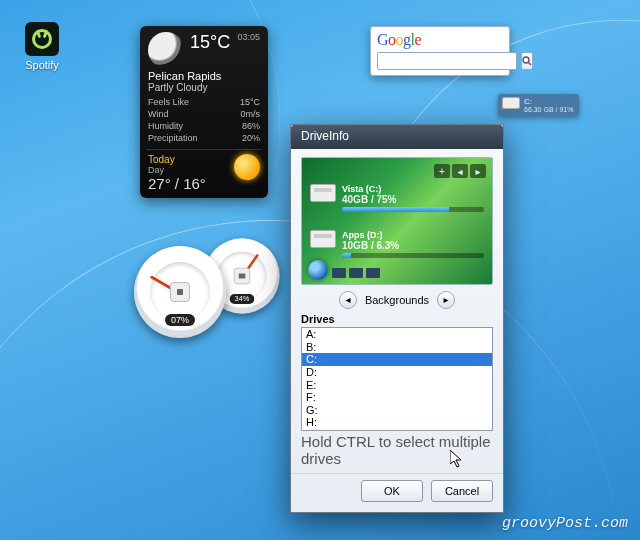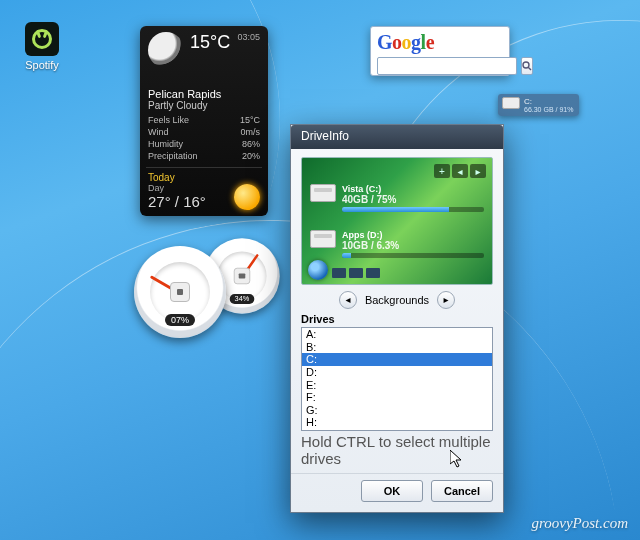--- a/index.html
+++ b/index.html
@@ -23,44 +23,44 @@
 .desktop-icon .ring::before,.desktop-icon .ring::after{content:"";position:absolute;background:#aee35a;width:3px;height:8px;top:-2px;border-radius:2px;}
 .desktop-icon .ring::before{left:2px;transform:rotate(-20deg);}
 .desktop-icon .ring::after{right:2px;transform:rotate(20deg);}
 
 
 .weather { position:absolute; top:26px; left:140px; width:128px; background:linear-gradient(#1a1a1a,#0a0a0a); color:#ddd; border-radius:6px; padding:6px 8px 6px; box-shadow:0 4px 14px rgba(0,0,0,.5); font-size:10px;}
 .weather .top { display:flex; gap:6px; }
 .weather .moon { width:36px; height:36px; background:radial-gradient(circle at 32% 32%, #eee 0 45%, #777 52% 60%, transparent 62%); border-radius:50%; }
 .weather .temp { font-size:18px; color:#fff; }
 .weather .time { position:absolute; top:6px; right:8px; font-size:9px; color:#aaa;}
-.weather .loc { color:#fff; font-size:11px; margin-top:20px;}
+.weather .loc { color:#fff; font-size:11px; margin-top:2px;}
 .weather .row { display:flex; justify-content:space-between; font-size:9px; color:#bbb; line-height:1.35;}
 .weather-divider{height:1px;background:#333;margin:4px -2px;}
-.weather .today{display:flex;align-items:flex-end;gap:6px;}
+.weather .today{display:flex;align-items:flex-start;gap:6px;}
 .today-label{color:#f0c430;font-size:10px;}
 .today-sun{width:26px;height:26px;border-radius:50%;background:radial-gradient(circle at 35% 35%,#ffe98a,#faa900 70%);box-shadow:0 0 6px #faa900;}
 .today-sub{font-size:9px;color:#aaa;}
 
 
 .gauges{position:absolute;top:230px;left:132px;width:156px;height:110px;}
 .gauge{position:absolute;width:92px;height:92px;border-radius:50%;background:radial-gradient(circle at 50% 45%,#fff 0 62%, #d8dde3 64% 70%, #b9c1ca 100%);box-shadow:0 4px 10px rgba(0,0,0,.45);}
 .gauge.g1{bottom:2px;left:2px;}
 .gauge.g2{top:0;right:0;transform:scale(.82);}
 .gauge::before{content:"";position:absolute;inset:16px;border-radius:50%;background:#fff;box-shadow:inset 0 2px 5px rgba(0,0,0,.2);}
 .needle{position:absolute;left:50%;top:50%;width:34px;height:3px;background:#e33a0f;transform-origin:0 50%;border-radius:2px;}
 .gauge.g1 .needle{transform:rotate(-150deg);}
 .gauge.g2 .needle{transform:rotate(-55deg);}
 .gauge .center{position:absolute;left:50%;top:50%;width:20px;height:20px;margin:-10px 0 0 -10px;background:#eee;border:1px solid #bbb;border-radius:4px;display:flex;align-items:center;justify-content:center;}
 .gauge .center svg{width:10px;height:10px;fill:#666;}
 .gauge .badge{position:absolute;bottom:12px;left:50%;transform:translateX(-50%);background:#222;color:#fff;font-size:9px;padding:1px 6px;border-radius:7px;}
 
 
 .google-gadget{position:absolute;top:26px;left:370px;width:140px;height:50px;background:#fff;border:1px solid #9bb4cf;border-radius:3px;box-shadow:0 3px 10px rgba(0,0,0,.35);padding:4px 6px;}
-.google-logo{font-family:Georgia,serif;font-weight:bold;font-size:20px;letter-spacing:-.5px;}
+.google-logo{font-family:Georgia,serif;font-weight:normal;font-size:16px;letter-spacing:-.5px;}
 .gl-b{color:#2a5bd7;} .gl-r{color:#d62d20;} .gl-y{color:#f2b50f;} .gl-g{color:#2f9e44;}
 .google-search{display:flex;gap:4px;margin-top:3px;}
 .google-search input{flex:1;height:18px;border:1px solid #8fa9c6;border-radius:2px;font-size:10px;padding:0 3px;}
 .google-search button{width:20px;height:18px;border:1px solid #8fa9c6;background:linear-gradient(#fff,#e2e9f2);border-radius:2px;display:flex;align-items:center;justify-content:center;cursor:pointer;}
 
 
 .drive-mini{position:absolute;top:94px;left:498px;background:rgba(70,110,150,.85);border-radius:3px;padding:3px 6px 3px 26px;color:#fff;font-size:8px;min-width:64px;box-shadow:0 2px 6px rgba(0,0,0,.4);}
 .drive-mini .hd{position:absolute;left:4px;top:3px;width:18px;height:12px;background:#eee;border:1px solid #aaa;border-radius:2px;}
 .drive-mini .ln1{font-size:8px;opacity:.9;}
 .drive-mini .ln2{font-size:7px;color:#cfe3f5;}
@@ -86,24 +86,24 @@
 .bg-nav{display:flex;align-items:center;justify-content:center;gap:8px;margin:6px 0 4px;font-size:11px;}
 .bg-nav button{width:18px;height:18px;border-radius:50%;border:1px solid #9aa6b4;background:linear-gradient(#fff,#dde4ec);cursor:pointer;font-size:10px;line-height:1;}
 
 .drives-label{font-weight:bold;font-size:11px;margin:2px 0 2px;}
 .drives-list{height:104px;border:1px solid #8c9aad;background:#fff;font-size:11px;overflow-y:scroll;line-height:1.15;}
 .drives-list div{padding:0 4px;cursor:pointer;}
 .drives-list .sel{background:#2f7bd9;color:#fff;}
 .hint{font-size:15px;color:#555;margin-top:2px;}
 
 .dialog-buttons{display:flex;justify-content:flex-end;gap:8px;padding:6px 10px 10px;border-top:1px solid #cfd6de;}
-.dialog-buttons button{width:62px;height:22px;font-size:11px;border:1px solid #8a98a9;background:linear-gradient(#fefefe,#e3e8ef);border-radius:3px;cursor:pointer;font-weight:bold;}
+.dialog-buttons button{width:62px;height:22px;font-size:11px;border:1px solid #8a98a9;background:linear-gradient(#fefefe,#e3e8ef);border-radius:3px;cursor:pointer;}
 
 .cursor{position:absolute;top:450px;left:450px;pointer-events:none;}
-.watermark{position:absolute;bottom:8px;right:12px;color:rgba(255,255,255,.9);font-style:italic;font-family:Liberation Serif, serif;font-size:15px;text-shadow:0 1px 3px rgba(0,0,0,.4);}
+.watermark{position:absolute;bottom:8px;right:12px;color:rgba(255,255,255,.9);font-style:italic;font-family:Liberation Mono, monospace;font-size:15px;text-shadow:0 1px 3px rgba(0,0,0,.4);}
 </style>
 </head>
 <body>
 
 <div class="wisp w1"></div>
 <div class="wisp w2"></div>
 <div class="wisp w3"></div>
 
 <div class="desktop-icon">
   <div class="ico">

